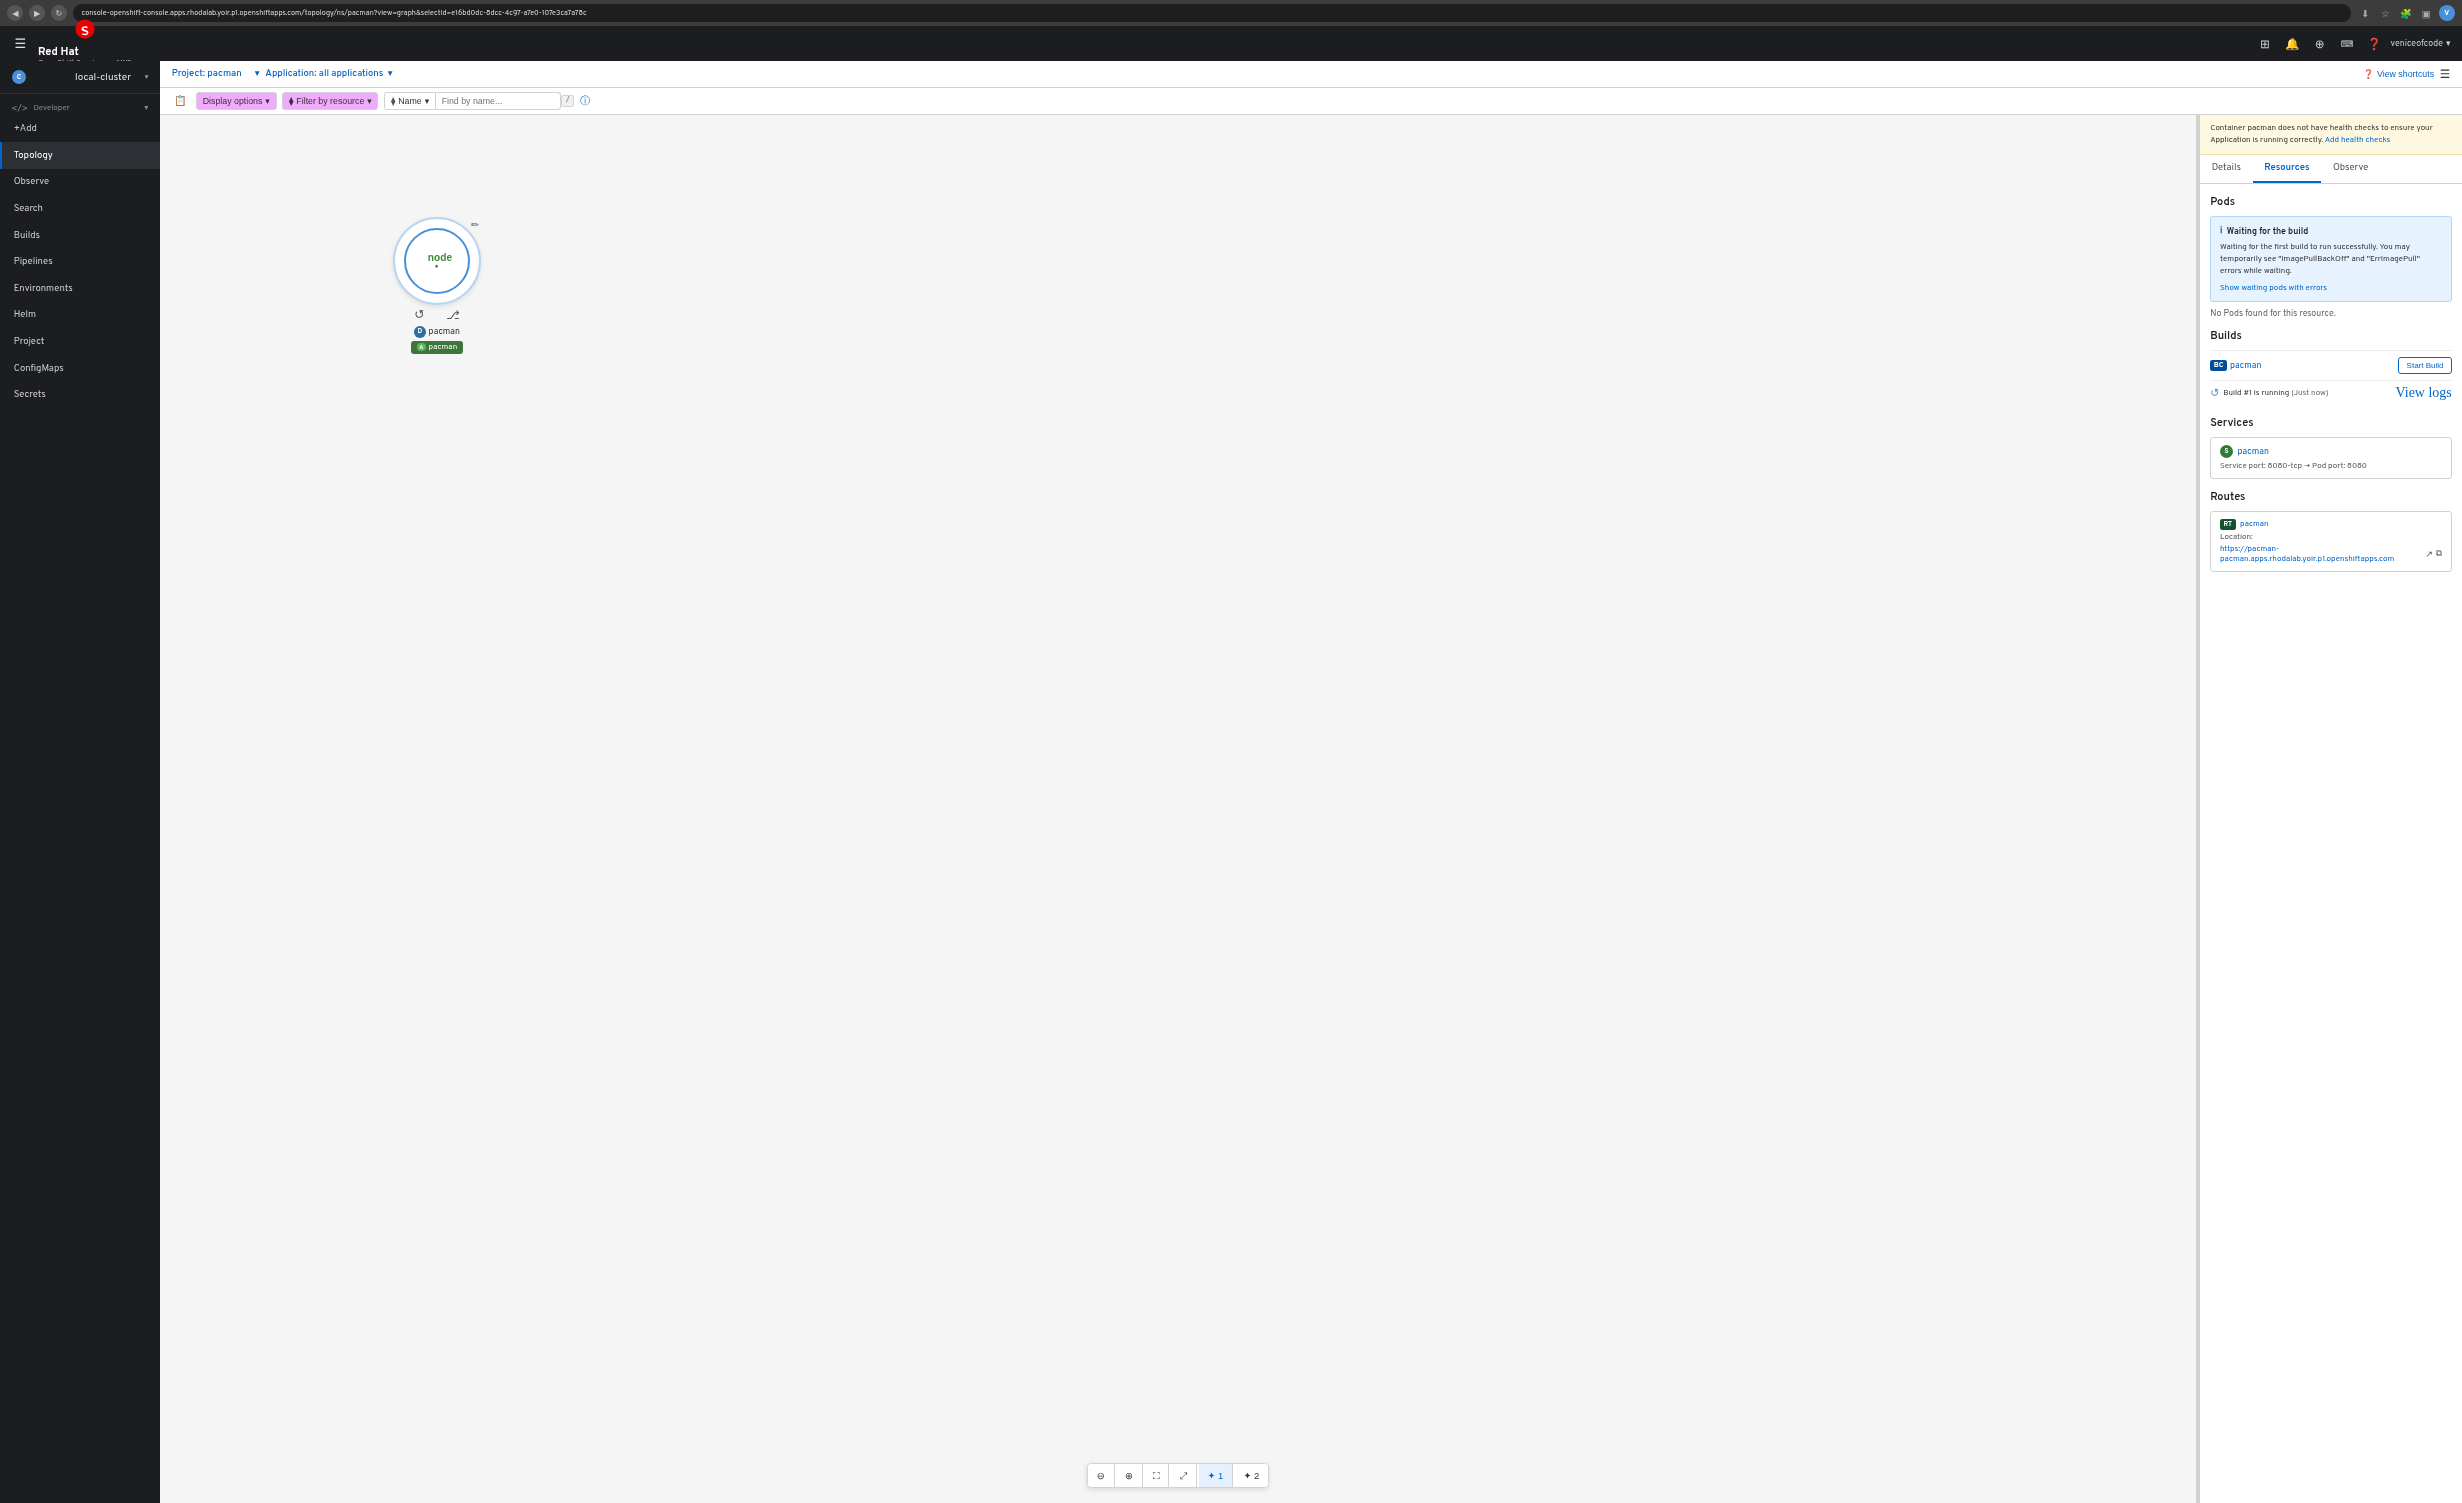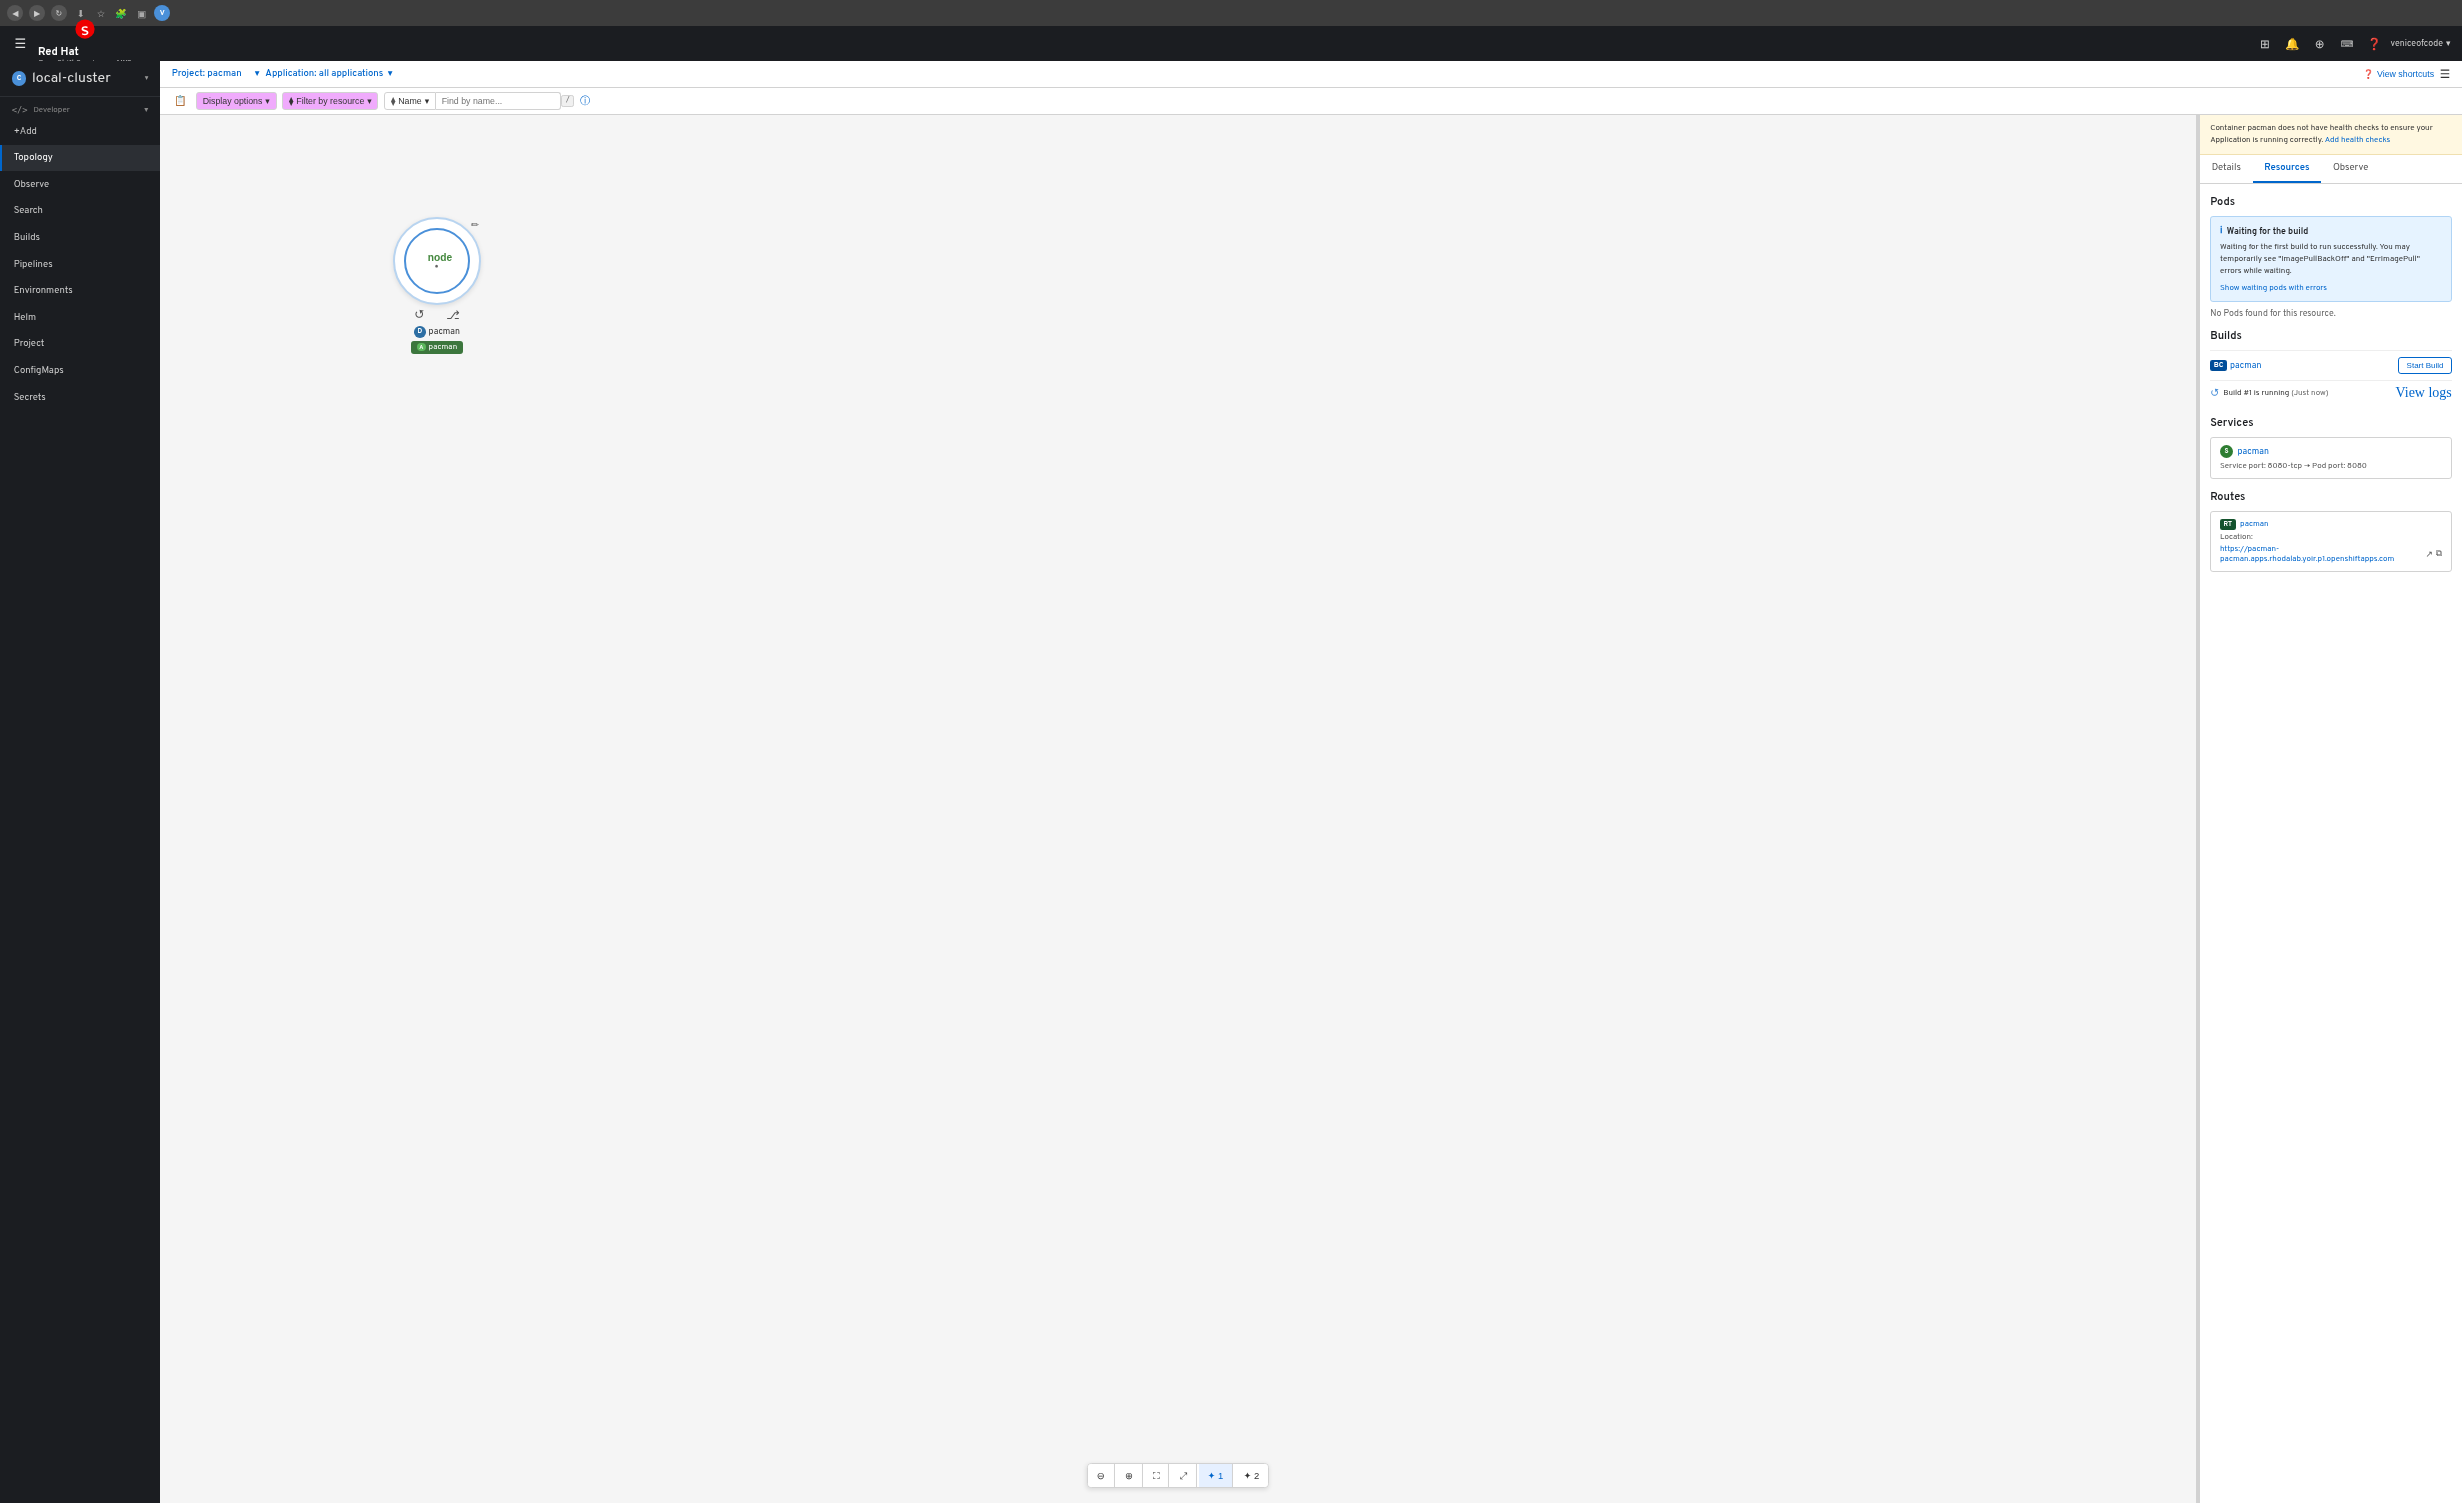--- a/index.html
+++ b/index.html
@@ -119,21 +119,21 @@
       gap: 5.8px;
       cursor: pointer;
     }
     .cluster-icon {
       width: 14.6px; height: 14.6px;
       border-radius: 50%;
       background: #4a90d9;
       display: flex; align-items: center; justify-content: center;
       color: white; font-size: 7.3px; font-weight: bold;
     }
-    .cluster-name { font-size: 14px; color: #e0e0e0; flex: 1; }
+    .cluster-name { font-size: 10px; color: #e0e0e0; flex: 1; margin-left: 43px; }
     .cluster-arrow { font-size: 7.3px; color: #999; }
 
     .sidebar-section {
       padding: 8.8px 11.7px 2.9px;
       font-size: 8px;
       color: #888;
       display: flex; align-items: center; gap: 5.8px;
     }
 
     .sidebar-item {
@@ -471,20 +471,23 @@
       font-size: 5.1px; color: #666; letter-spacing: 0.7px;
     }
   </style>
 </head>
 <body>
 
 <div class="browser-bar">
   <button class="browser-nav-btn">◀</button>
   <button class="browser-nav-btn">▶</button>
   <button class="browser-nav-btn">↻</button>
+  <div class="browser-url-bar">
+    <span style="font-size:7.3px;">console-openshift-console.apps.rhodalab.yoir.p1.openshiftapps.com/topology/ns/pacman?view=graph&amp;selectId=e16bd0dc-8dcc-4c97-a7e0-107e3ca7a78c</span>
+  </div>
   <div class="browser-actions">
     <button class="browser-action-btn">⬇</button>
     <button class="browser-action-btn">☆</button>
     <button class="browser-action-btn">🧩</button>
     <button class="browser-action-btn">▣</button>
     <div class="browser-avatar">V</div>
   </div>
 </div>
 
 <div class="app-shell">

